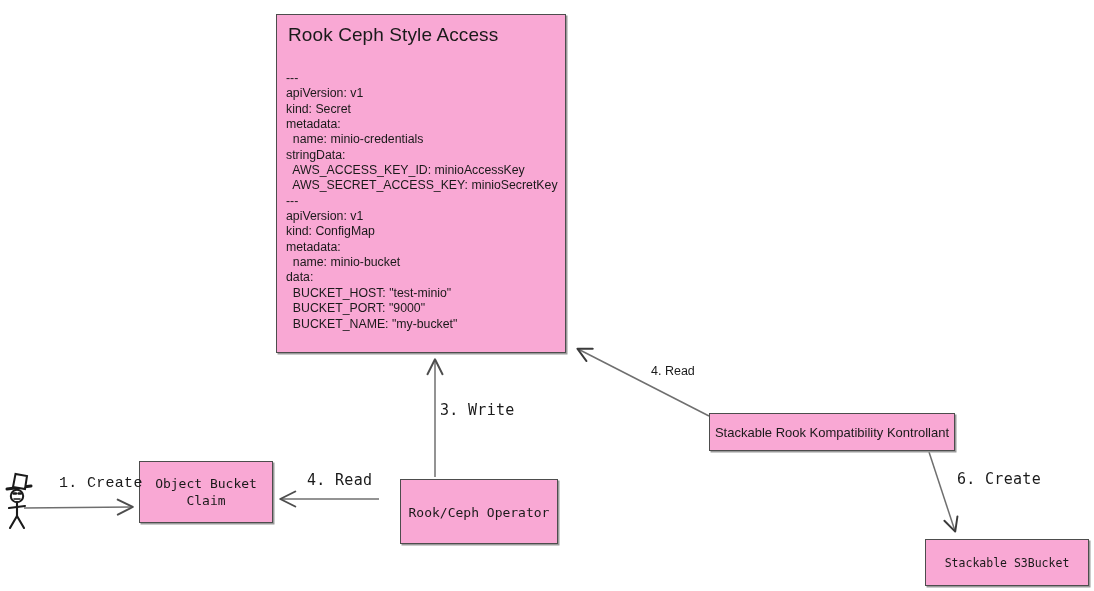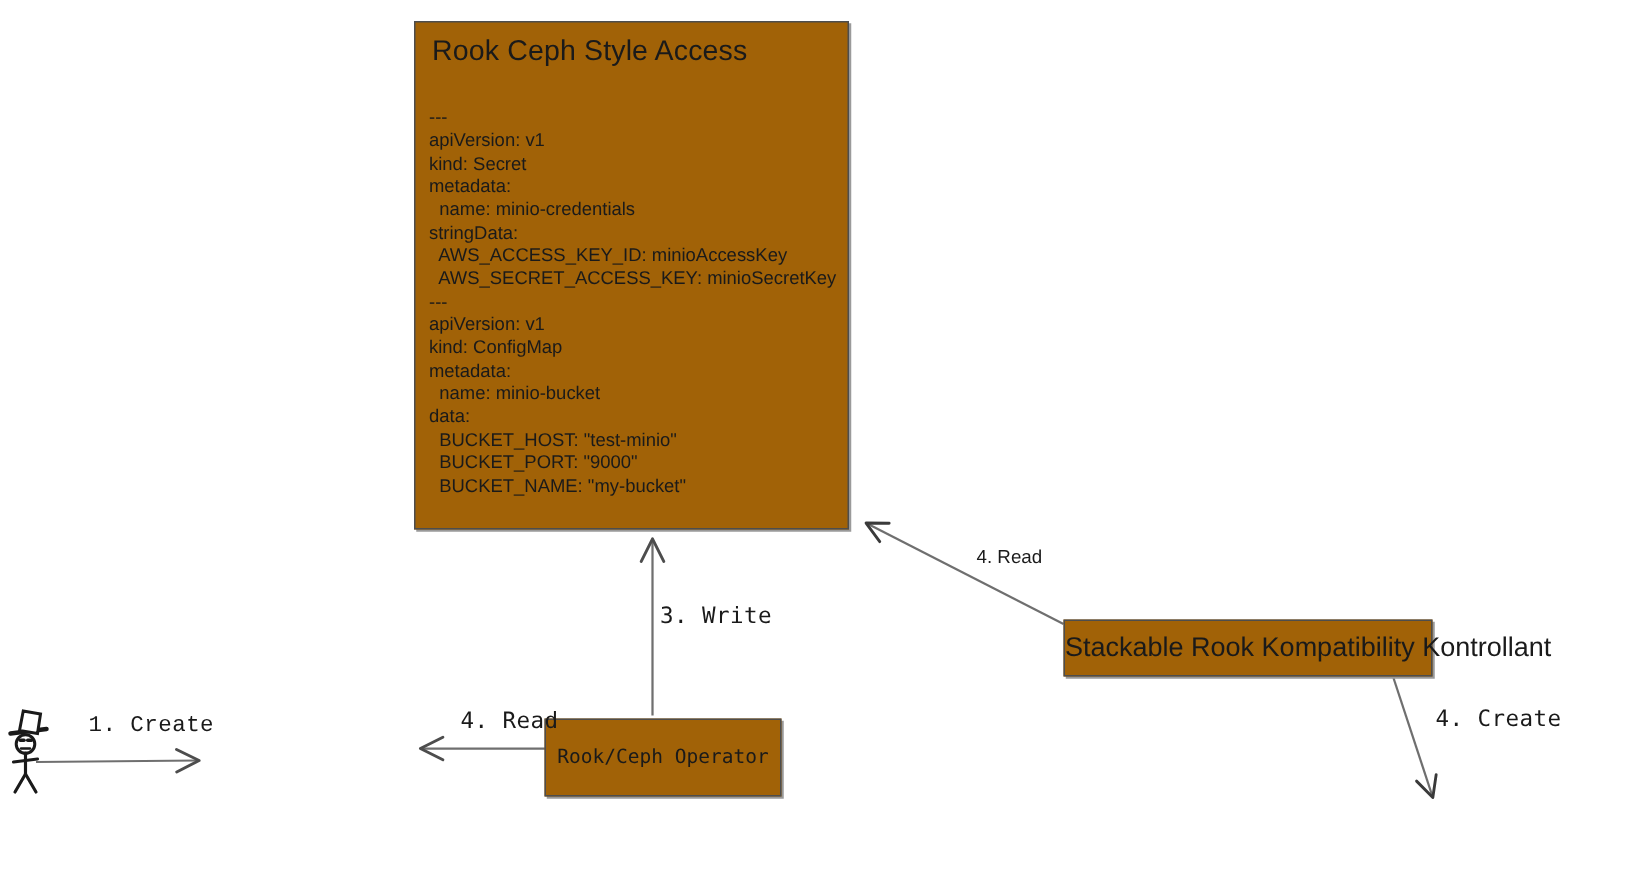--- a/index.html
+++ b/index.html
@@ -18,21 +18,21 @@
   .svg-layer {
     position: absolute;
     left: 0;
     top: 0;
     width: 1094px;
     height: 591px;
   }
   .box {
     position: absolute;
     box-sizing: border-box;
-    background: #a16207;
+    background: #f9a8d4;
     border: 1px solid #4d4d4d;
     box-shadow: 1.5px 1.5px 0 0 #9a9a9a;
   }
   
   #yaml-card {
     left: 276px;
     top: 14px;
     width: 290px;
     height: 339px;
   }
@@ -81,40 +81,40 @@
     color: #1a1a1a;
     white-space: nowrap;
   }
   #obc-box {
     left: 139px;
     top: 461px;
     width: 134px;
     height: 62px;
   }
   #operator-box {
-    left: 363px;
+    left: 400px;
     top: 479px;
     width: 158px;
-    height: 52px;
+    height: 65px;
     padding-left: 48px;
   }
   #kontrollant-box {
     left: 709px;
     top: 413px;
     width: 246px;
     height: 38px;
   }
   #s3bucket-box {
     left: 925px;
     top: 539px;
     width: 164px;
     height: 47px;
   }
   #s3bucket-box .mono-box-label { font-size: 11.5px; }
-  #kontrollant-box .sans-box-label { font-size: 18px; }
+  #kontrollant-box .sans-box-label { font-size: 13px; }
 
   
   .edge-label {
     position: absolute;
     color: #1a1a1a;
     white-space: nowrap;
   }
   .edge-label.mono {
     font-family: "DejaVu Sans Mono", "Liberation Mono", monospace;
     font-size: 15px;
@@ -174,29 +174,36 @@
     <line x1="709" y1="416" x2="578" y2="349" stroke="#6f6f6f" stroke-width="1.5" marker-end="url(#open-arrow-dark)"></line>
 
     <line x1="929" y1="452" x2="955" y2="531" stroke="#6f6f6f" stroke-width="1.5" marker-end="url(#open-arrow-dark)"></line>
   </svg>
 
   <div class="box" id="yaml-card">
     <div class="card-title">Rook Ceph Style Access</div>
     <div class="yaml-body" id="yaml-body"><div class="line">---</div><div class="line">apiVersion: v1</div><div class="line">kind: Secret</div><div class="line">metadata:</div><div class="line">  name: minio-credentials</div><div class="line">stringData:</div><div class="line">  AWS_ACCESS_KEY_ID: minioAccessKey</div><div class="line">  AWS_SECRET_ACCESS_KEY: minioSecretKey</div><div class="line">---</div><div class="line">apiVersion: v1</div><div class="line">kind: ConfigMap</div><div class="line">metadata:</div><div class="line">  name: minio-bucket</div><div class="line">data:</div><div class="line">  BUCKET_HOST: "test-minio"</div><div class="line">  BUCKET_PORT: "9000"</div><div class="line">  BUCKET_NAME: "my-bucket"</div></div>
   </div>
 
+  <div class="box" id="obc-box">
+    <div class="mono-box-label">Object Bucket
+Claim</div>
+  </div>
 
   <div class="box" id="operator-box">
     <div class="mono-box-label">Rook/Ceph Operator</div>
   </div>
 
   <div class="box" id="kontrollant-box">
     <div class="sans-box-label">Stackable Rook Kompatibility Kontrollant</div>
   </div>
 
+  <div class="box" id="s3bucket-box">
+    <div class="mono-box-label">Stackable S3Bucket</div>
+  </div>
 
   <div class="edge-label mono" id="lbl-create1">1. Create</div>
   <div class="edge-label mono" id="lbl-read2">4. Read</div>
   <div class="edge-label mono" id="lbl-write3">3. Write</div>
   <div class="edge-label sans" id="lbl-read4">4. Read</div>
-  <div class="edge-label mono" id="lbl-create5">4. Create</div>
+  <div class="edge-label mono" id="lbl-create5">6. Create</div>
 
 </div>
 
 </body></html>

